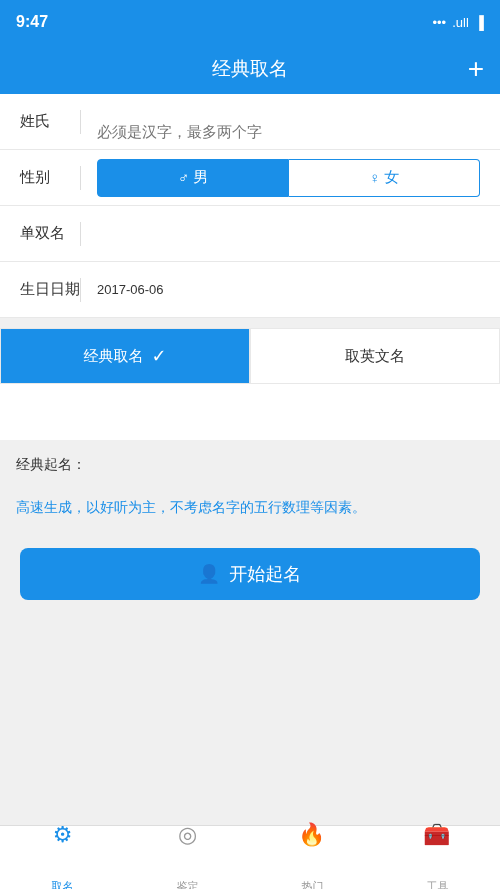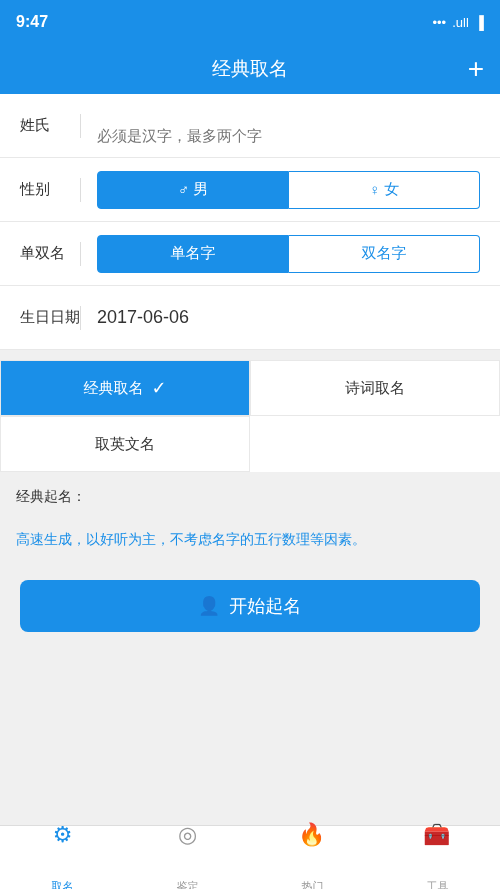--- a/index.html
+++ b/index.html
@@ -53,21 +53,21 @@
     
     .form-section {
       background: white;
       margin: 0;
     }
 
     .form-row {
       display: flex;
       align-items: center;
       padding: 0 20px;
-      height: 64px;
+      height: 56px;
       border-bottom: 1px solid #e8e8e8;
     }
 
     .form-label {
       color: #333;
       font-size: 15px;
       width: 60px;
       flex-shrink: 0;
     }
 
@@ -119,21 +119,21 @@
     }
 
     .toggle-btn.active {
       background: #1a8fe8;
       color: white;
     }
 
     
     .date-value {
       color: #333;
-      font-size: 18px;
+      font-size: 13px;
     }
 
     
     .section-gap {
       height: 10px;
       background: #f0f0f0;
     }
 
     
     .naming-grid {
@@ -290,46 +290,35 @@
       <button class="toggle-btn">
         <span>♀</span>
         <span>女</span>
       </button>
     </div>
   </div>
 
   <div class="form-row">
     <span class="form-label">单双名</span>
     <div class="form-divider"></div>
-    <div class="toggle-group">
-      <button class="toggle-btn active">
-        <span>单名字</span>
-      </button>
-      <button class="toggle-btn">
-        <span>双名字</span>
-      </button>
-    </div>
   </div>
 
   <div class="form-row">
     <span class="form-label">生日日期</span>
     <div class="form-divider"></div>
     <span class="date-value">2017-06-06</span>
   </div>
 </div>
 
 <div class="section-gap"></div>
 
 <div class="naming-grid">
   <div class="naming-cell active">
     <span>经典取名</span>
     <span class="check-icon">✓</span>
-  </div>
-  <div class="naming-cell">
-    <span>诗词取名</span>
   </div>
   <div class="naming-cell">
     <span>取英文名</span>
   </div>
 </div>
 
 <div class="description-section">
   <div class="description-title">经典起名：</div>
   <div class="description-text">高速生成，以好听为主，不考虑名字的五行数理等因素。</div>
 </div>

